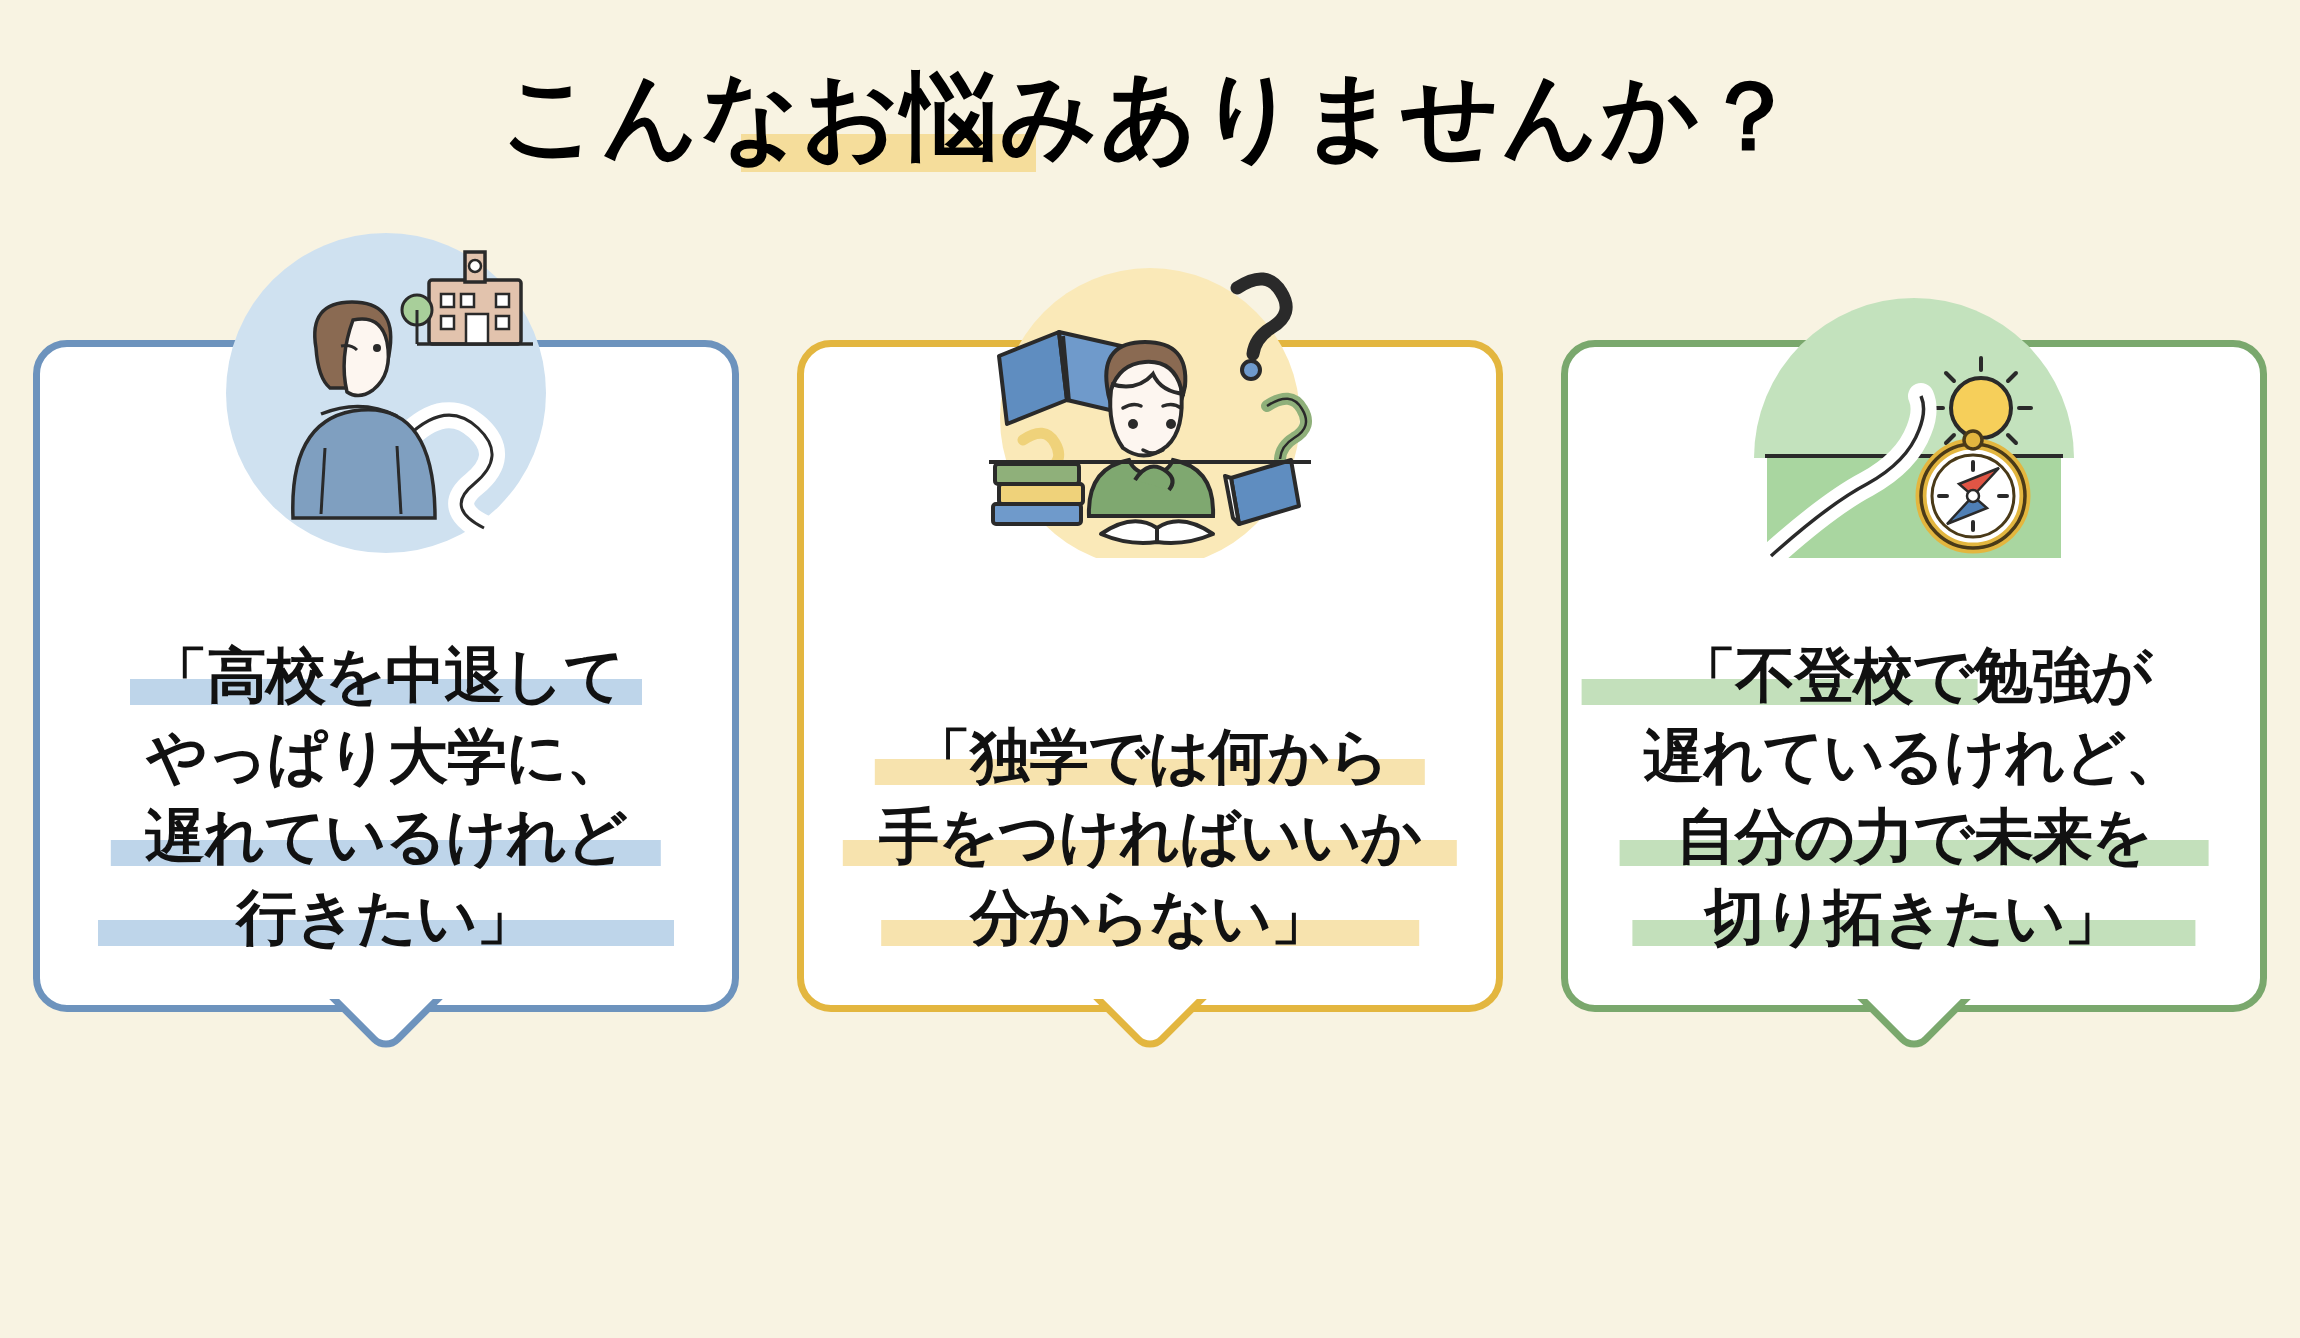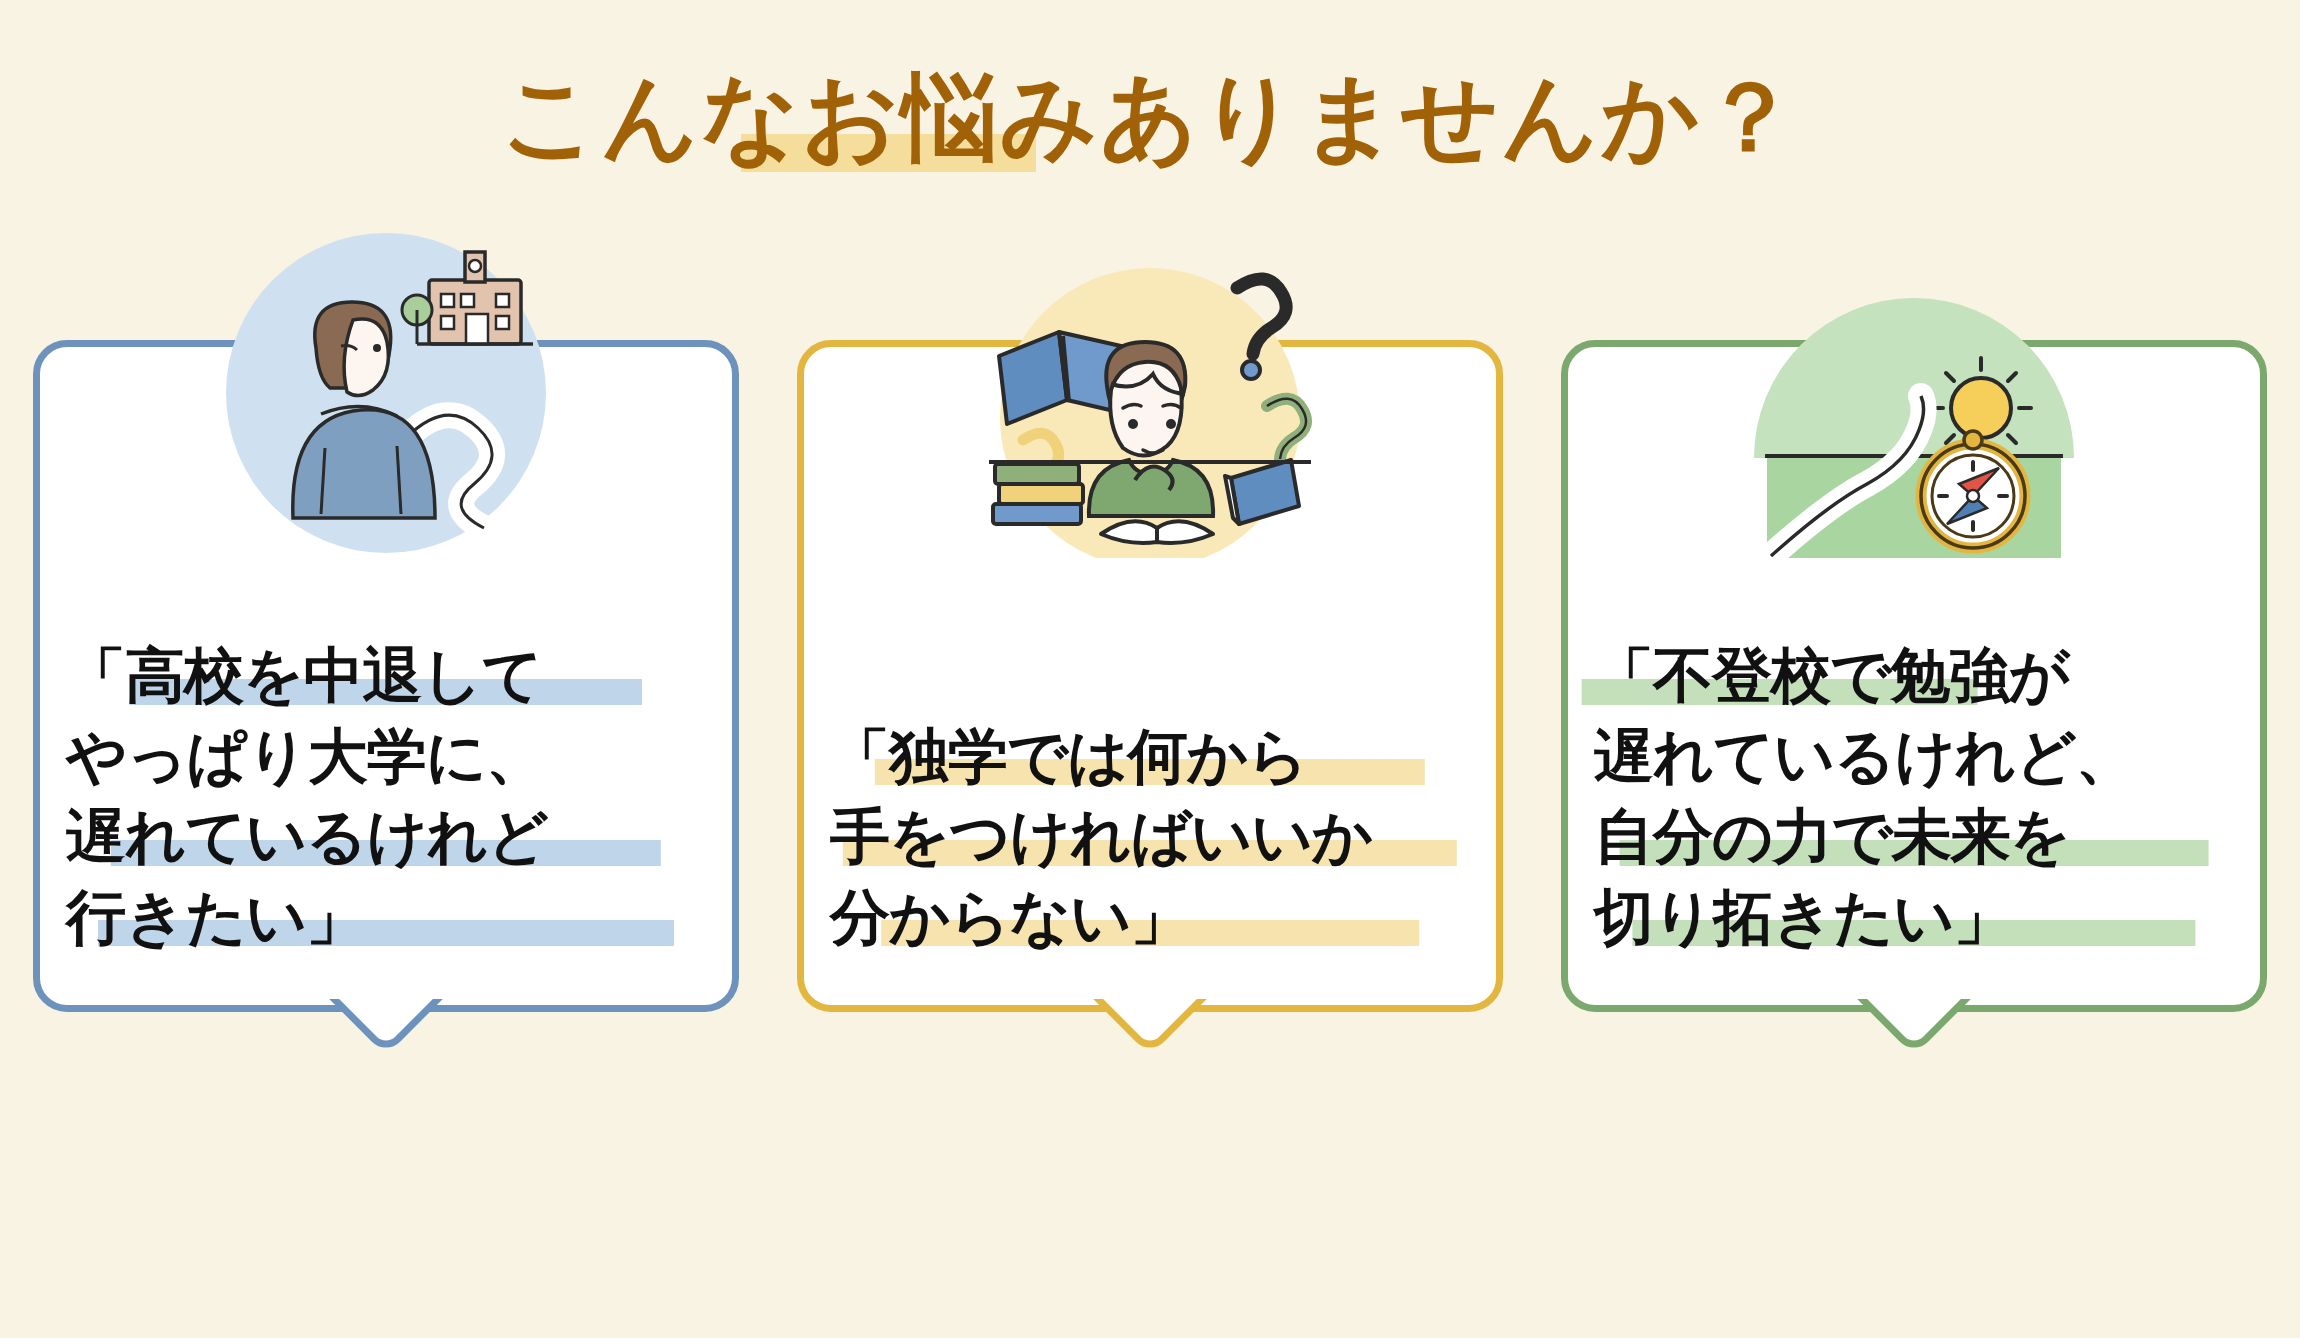--- a/index.html
+++ b/index.html
@@ -29,22 +29,23 @@
   }
 
   
   #title-wrap {
     position:absolute; top:62px; left:0; right:0; z-index:5;
     text-align:center;
   }
   #page-title {
     display:inline-block; position:relative;
     font-size:96px; font-weight:bold; letter-spacing:2px;
-    color:#a16207; line-height:1.15;
+    color:#000000; line-height:1.15;
     white-space:nowrap;
+    font-family:Liberation Serif, serif;
   }
   #title-highlight {
     position:absolute; left:240px; top:72px;
     width:295px; height:38px;
     background:#f5dd9b; z-index:-1;
   }
 
   
   #cards {
     position:absolute; top:340px; left:0; right:0;
@@ -81,21 +82,21 @@
   .illus {
     position:absolute; left:50%; top:-112px;
     transform:translateX(-50%);
     width:330px; height:330px;
     z-index:6;
     pointer-events:none;
   }
   .illus svg { width:100%; height:100%; display:block; }
 
   
-  .quote { width:100%; text-align:left;margin-top:20px; }
+  .quote { width:100%; text-align:center;margin-top:20px; }
   .qline {
     position:relative;
     display:block;
     font-size:60px; font-weight:bold;
     color:#111111; line-height:1.34;
     letter-spacing:-1px;
     white-space:nowrap;
   }
   .qline .hl {
     position:absolute; left:50%; transform:translateX(-50%);

